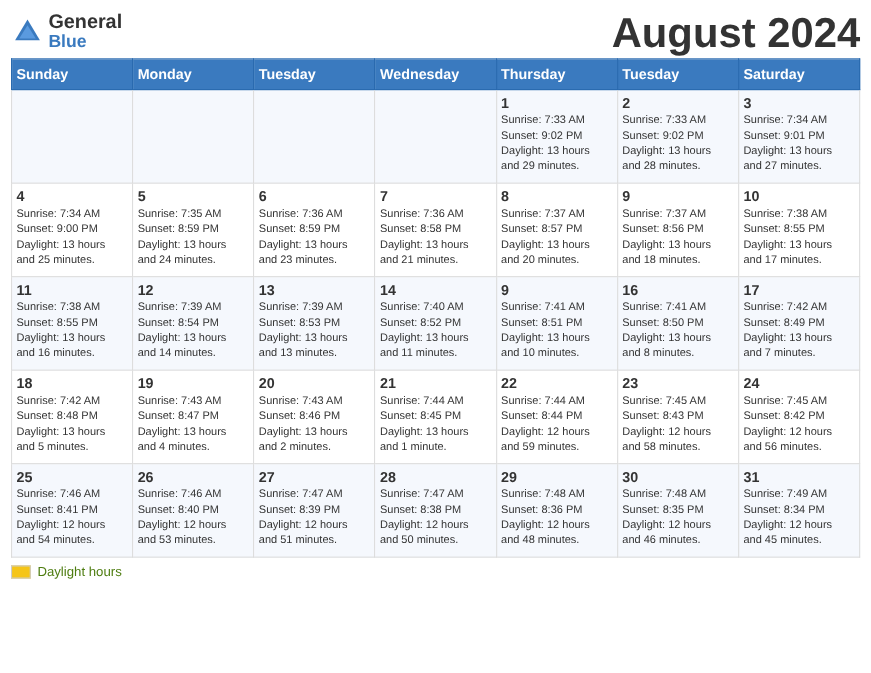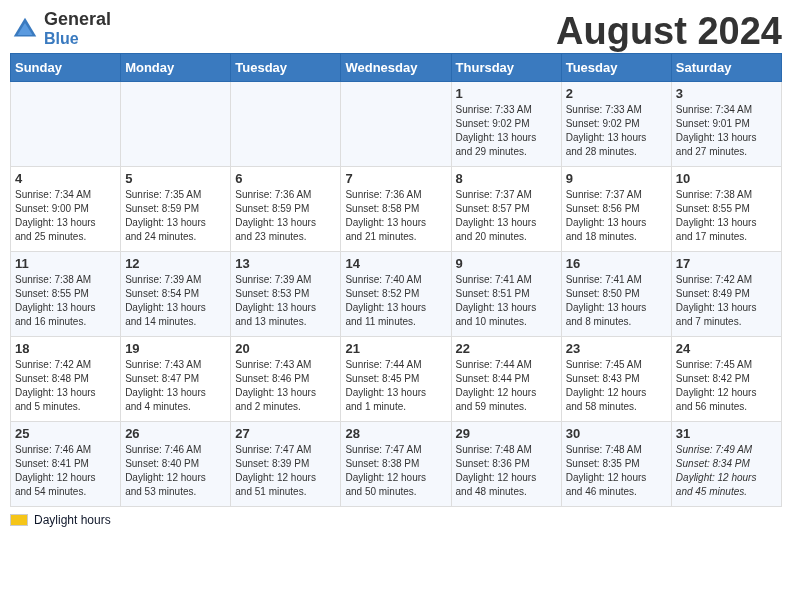--- a/index.html
+++ b/index.html
@@ -100,21 +100,21 @@
       background-color: #fff;
     }
     .week-row td {
       height: 85px;
     }
     .footer-note {
       display: flex;
       align-items: center;
       margin-top: 6px;
       font-size: 12px;
-      color: #0f172a;
+      color: #4d7c0f;
       gap: 6px;
     }
     .daylight-bar {
       display: inline-block;
       width: 18px;
       height: 12px;
       background: #f5c518;
       border: 1px solid #ccc;
     }
   </style>
@@ -368,21 +368,21 @@
         </td>
         <td>
           <div class="day-num">30</div>
           <div class="day-info" style="white-space: pre-line;">Sunrise: 7:48 AM
 Sunset: 8:35 PM
 Daylight: 12 hours
 and 46 minutes.</div>
         </td>
         <td>
           <div class="day-num">31</div>
-          <div class="day-info" style="white-space: pre-line; font-style: italic;">Sunrise: 7:49 AM
+          <div class="day-info" style="white-space: pre-line;">Sunrise: 7:49 AM
 Sunset: 8:34 PM
 Daylight: 12 hours
 and 45 minutes.</div>
         </td>
       </tr>
     </tbody>
 </table>
 
 <div class="footer-note">
   <span class="daylight-bar"></span>

